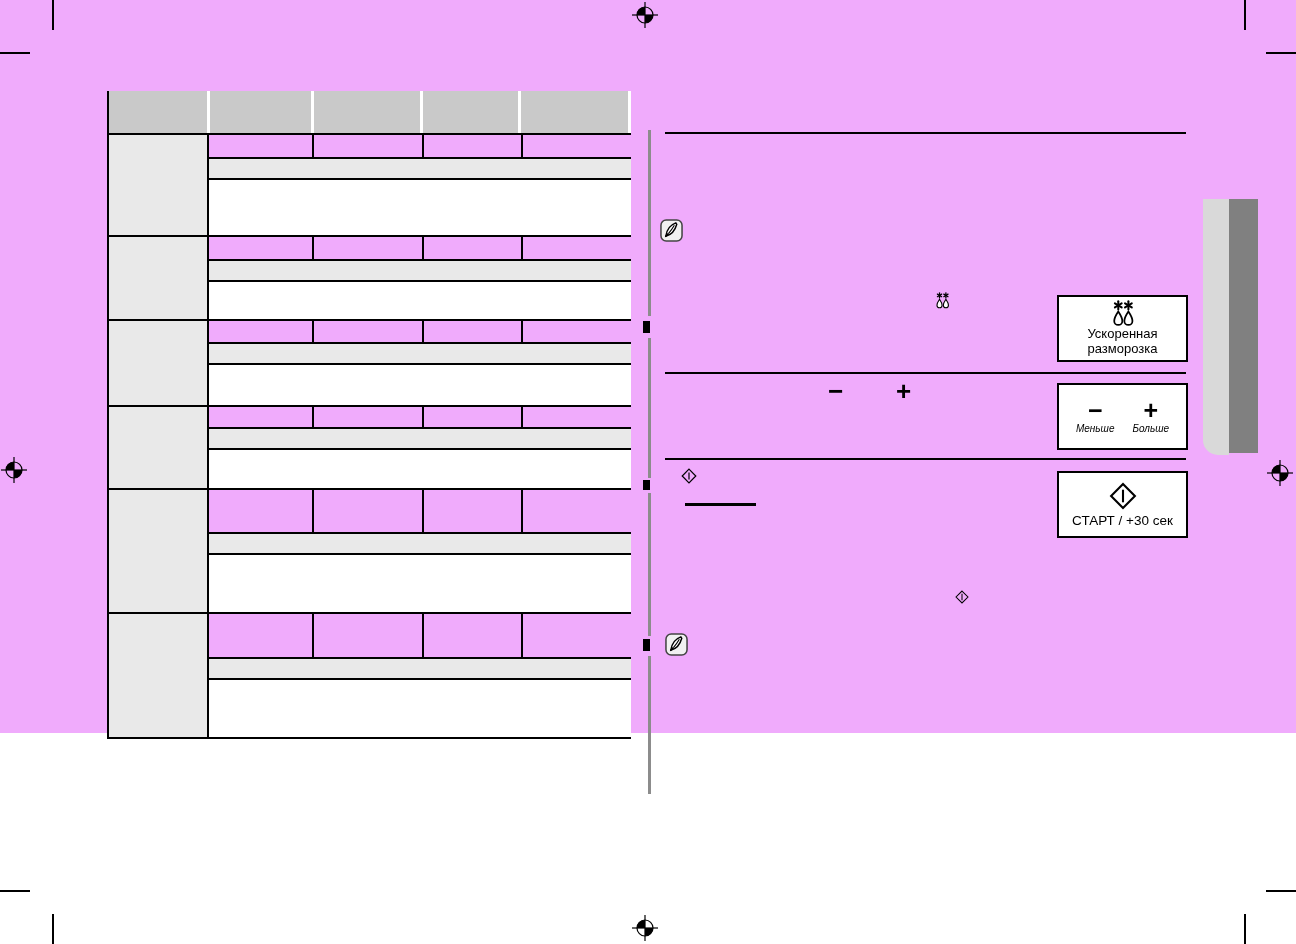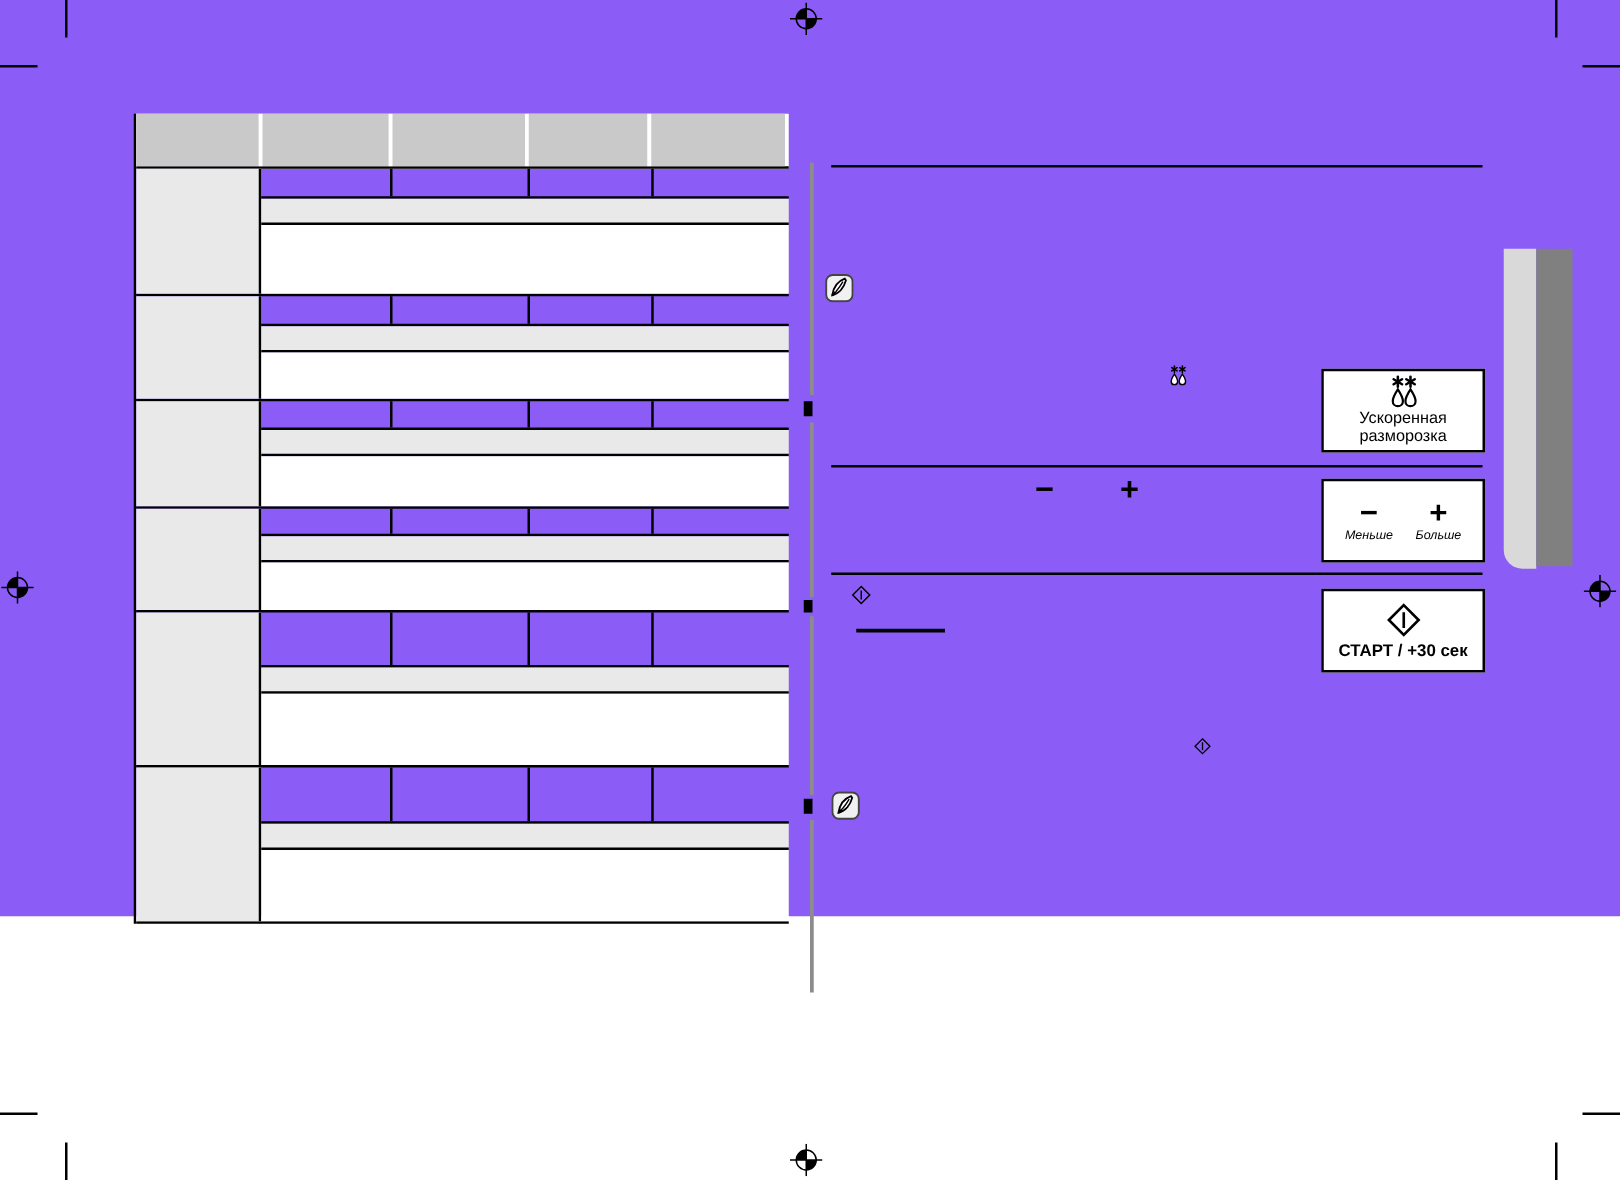--- a/index.html
+++ b/index.html
@@ -1,17 +1,17 @@
 <!DOCTYPE html>
 <html><head>
 <meta charset="utf-8">
 <style>
   html,body{margin:0;padding:0;background:#ffffff;width:1296px;height:944px;overflow:hidden;
             font-family:"Liberation Sans", sans-serif;}
-  .page{position:relative;width:1296px;height:733px;background:#8b5cf6;}
+  .page{position:relative;width:1296px;height:733px;background:#f0abfc;}
 
   
   .crop{position:absolute;background:#000;}
   
   .regmark{position:absolute;width:26px;height:26px;}
 
   
   .ctable{position:absolute;left:107px;top:91px;width:524px;height:648px;
           border-left:2px solid #000;box-sizing:border-box;}
   .t-header{height:44px;display:flex;background:#fff;border-bottom:2px solid #000;box-sizing:border-box;}
@@ -33,21 +33,21 @@
   
   .rule{position:absolute;left:665px;width:521px;height:2px;background:#000;}
   .panel-btn{position:absolute;left:1057px;width:131px;height:67px;border:2px solid #000;
              box-sizing:border-box;background:#fff;display:flex;flex-direction:column;
              align-items:center;justify-content:center;text-align:center;}
   .btn-label{font-size:13px;line-height:1.12;color:#000;letter-spacing:0;}
   .updown-wrap{display:flex;gap:18px;align-items:flex-end;}
   .updown-col{display:flex;flex-direction:column;align-items:center;}
   .updown-sym{font-size:25px;font-weight:bold;line-height:20px;}
   .updown-lbl{font-size:10px;margin-top:3px;font-style:italic;}
-  .start-label{font-size:13.5px;font-weight:700;margin-top:3px;}
+  .start-label{font-size:13.5px;font-weight:400;margin-top:3px;}
 
   .inline-sym{position:absolute;font-weight:bold;color:#000;}
   .note-icon{position:absolute;width:23px;height:23px;}
   .blank-underline{position:absolute;left:685px;top:503px;width:71px;height:3px;background:#000;}
 
   
   .tab-light{position:absolute;left:1203px;top:199px;width:26px;height:256px;background:#d9d9d9;
              border-bottom-left-radius:15px;}
   .tab-dark{position:absolute;left:1229px;top:199px;width:29px;height:254px;background:#808080;}
 </style>

